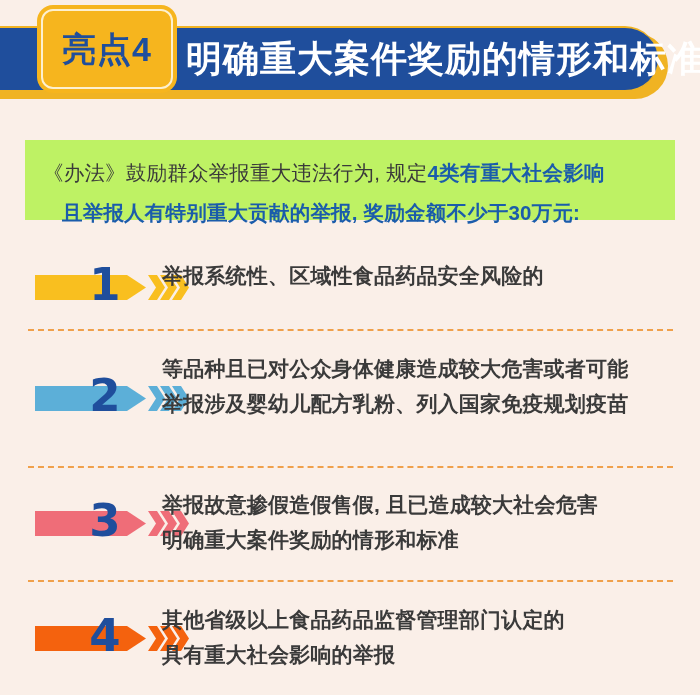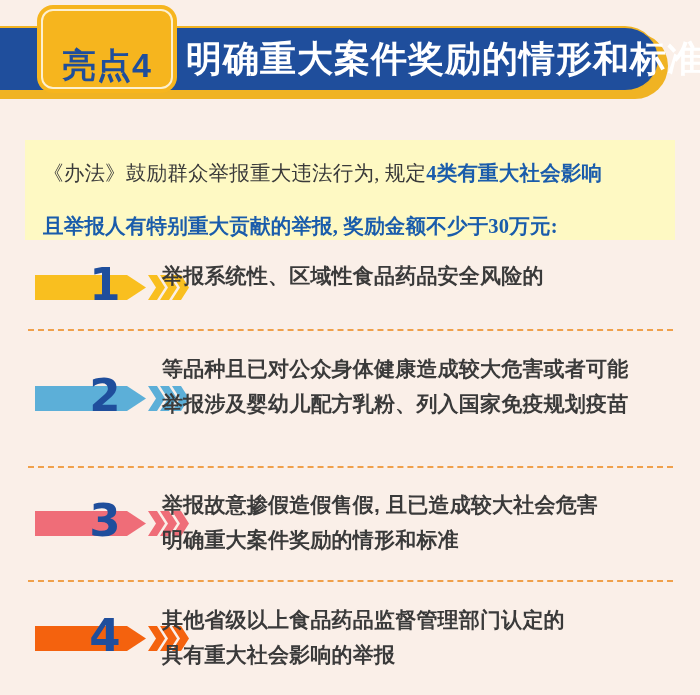--- a/index.html
+++ b/index.html
@@ -85,42 +85,40 @@
     top: 0;
     width: 140px;
     height: 88px;
     line-height: 88px;
     text-align: center;
     color: #1f4e9c;
     font-size: 34px;
     font-weight: bold;
     letter-spacing: 1px;
     white-space: nowrap;
-    margin-top: 16px;
   }
 
   
   .intro-panel {
     position: absolute;
     left: 25px;
     top: 140px;
     width: 650px;
-    height: 100px;
-    background: #fef9c3;
-    font-family: Liberation Serif, serif;
+    height: 80px;
+    background: #bef264;
   }
   .intro-line {
     position: absolute;
     left: 18px;
     white-space: nowrap;
     font-size: 20.5px;
     letter-spacing: 0.2px;
   }
   .intro-line.l1 { top: 19px; }
-  .intro-line.l2 { top: 72px; }
+  .intro-line.l2 { top: 59px; margin-left: 19px; }
   .t-normal {
     color: #3a3a3a;
     font-weight: normal;
   }
   .t-bold {
     color: #1a5cab;
     font-weight: bold;
   }
 
   

